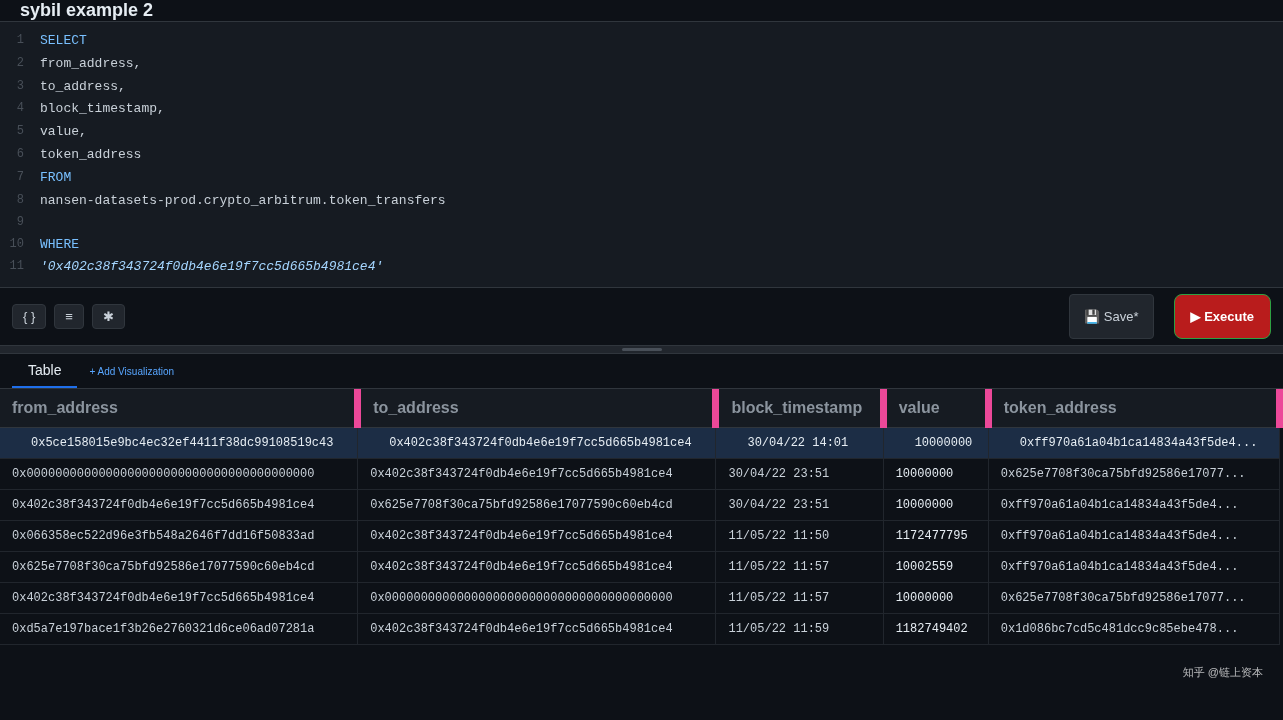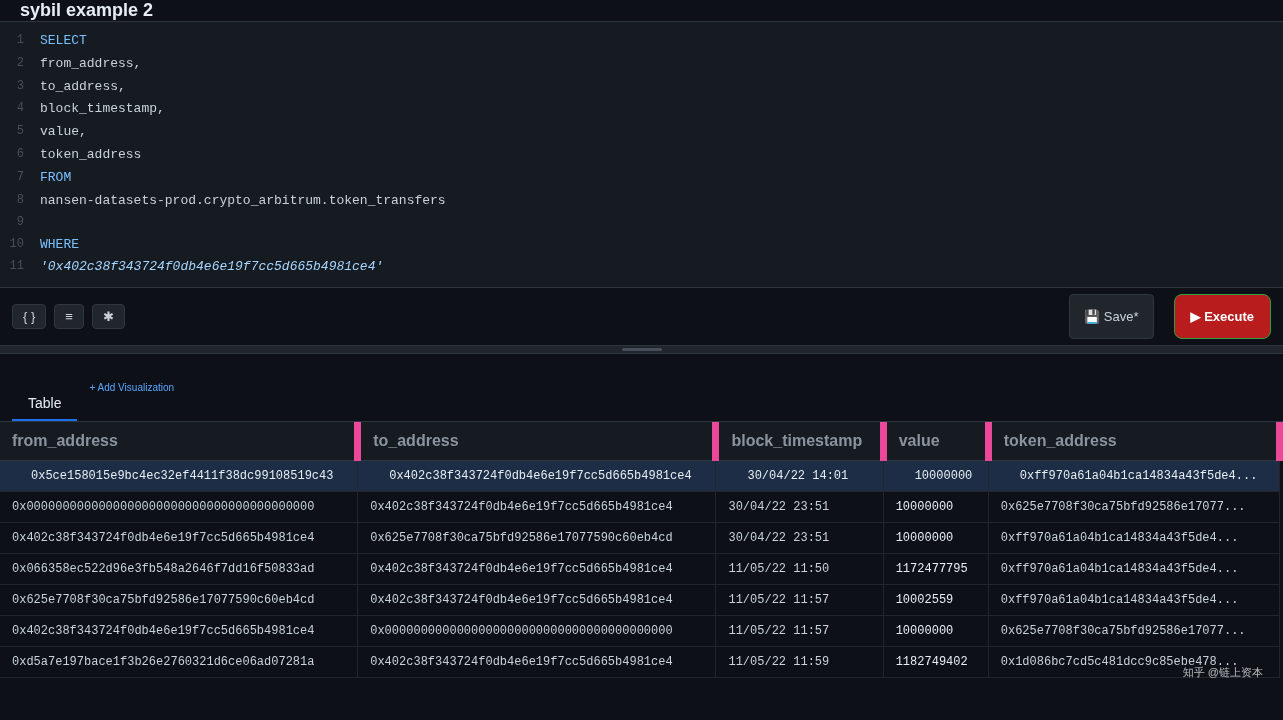--- a/index.html
+++ b/index.html
@@ -133,21 +133,20 @@
       border-bottom: 1px solid #30363d;
       padding: 0 12px;
     }
     .tab {
       padding: 8px 16px;
       cursor: pointer;
       color: #8b949e;
       border-bottom: 2px solid transparent;
       font-size: 14px;
       font-family: Arial, sans-serif;
-      margin-top: 33px;
     }
     .tab.active {
       color: #e6edf3;
       border-bottom: 2px solid #1f6feb;
     }
     .add-viz {
       color: #58a6ff;
       cursor: pointer;
       font-size: 10px;
       padding: 8px 12px;

